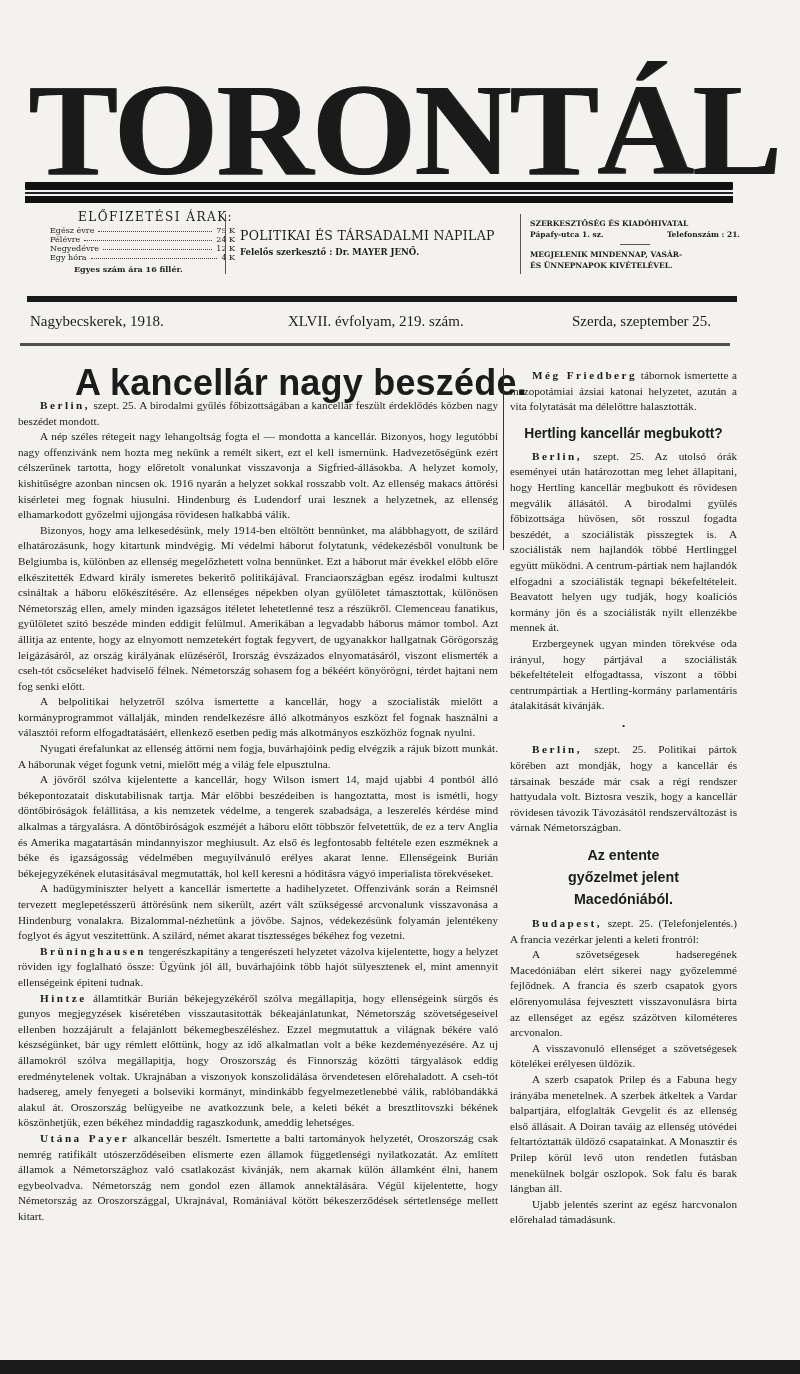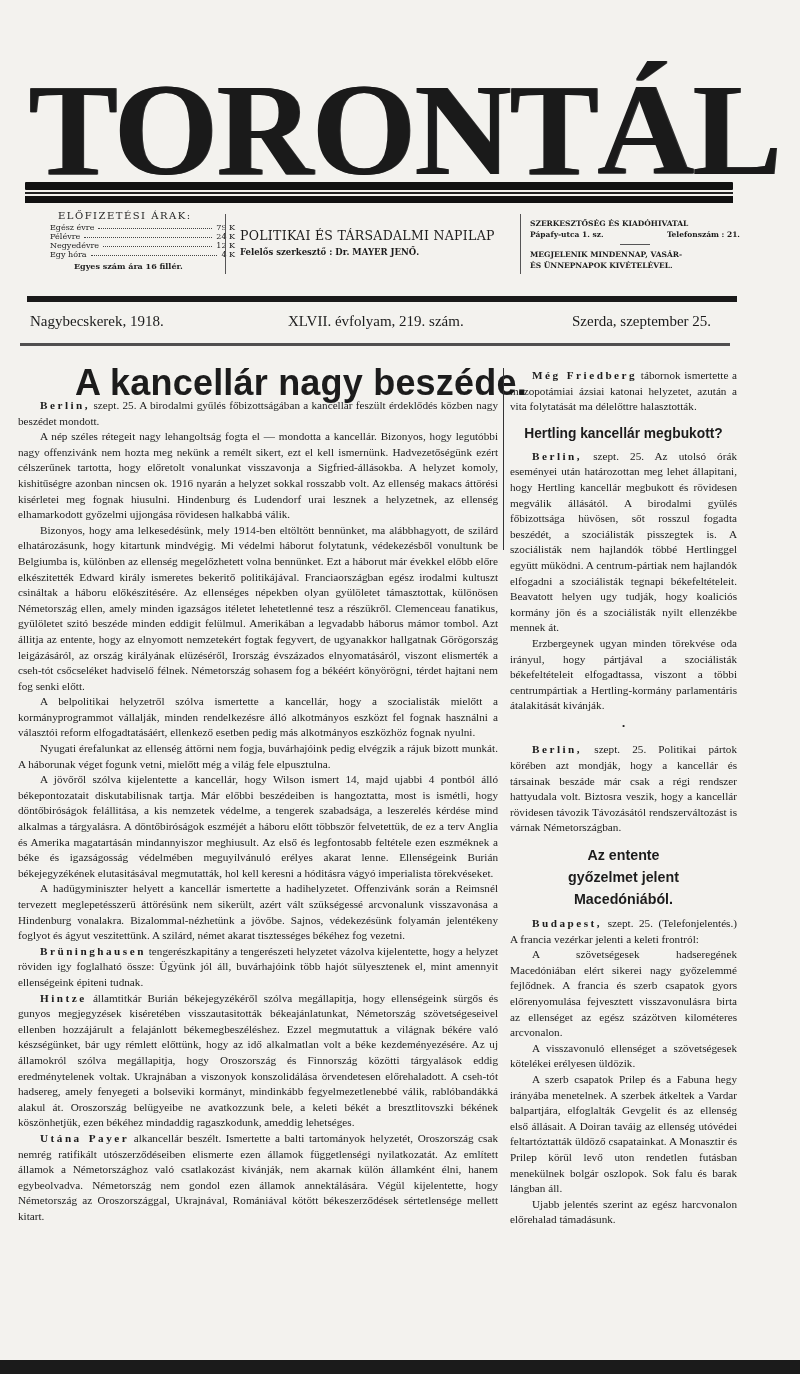--- a/index.html
+++ b/index.html
@@ -23,21 +23,21 @@
   }
   .masthead-rule {
     position: absolute; left: 25px; top: 182px; width: 708px; height: 24px;
   }
   .masthead-rule .r1 { position:absolute; left:0; top:0; width:100%; height:8px; background:#111; border-radius:1px; }
   .masthead-rule .r2 { position:absolute; left:0; top:10px; width:100%; height:2px; background:#222; }
   .masthead-rule .r3 { position:absolute; left:0; top:14px; width:100%; height:7px; background:#111; }
 
   .info-band { position: absolute; left: 40px; top: 210px; width: 700px; height: 80px; }
   .prices { position:absolute; left:10px; top:0; width:185px; font-size:8px; }
-  .prices .ptitle { font-size: 10px; letter-spacing: 1.5px; margin-left:8px; margin-bottom: 2px; }
+  .prices .ptitle { font-size: 12px; letter-spacing: 1.5px; margin-left:28px; margin-bottom: 2px; }
   .prices .prow { display:flex; justify-content:space-between; line-height:9px; }
   .prices .prow .dots { flex:1; border-bottom: 1px dotted #444; margin: 0 4px 3px; }
   .prices .pfoot { font-size: 8px; font-weight:bold; margin-left:24px; margin-top:2px; }
   .vsep { position:absolute; top:4px; width:1px; height:60px; background:#555; }
   .center-info { position:absolute; left:200px; top:18px; width:300px; }
   .center-info .subtitle { font-size: 12.5px; letter-spacing: 0.3px; }
   .center-info .editor { font-size: 8.5px; font-weight:bold; margin-top: 4px; }
   .right-info { position:absolute; left:490px; top:8px; width:210px; font-size:7.5px; font-weight:bold; line-height:11px; }
   .right-info .mini-rule { width:30px; height:1px; background:#555; margin: 4px auto; }
   .right-info .row { display:flex; justify-content:space-between; }

